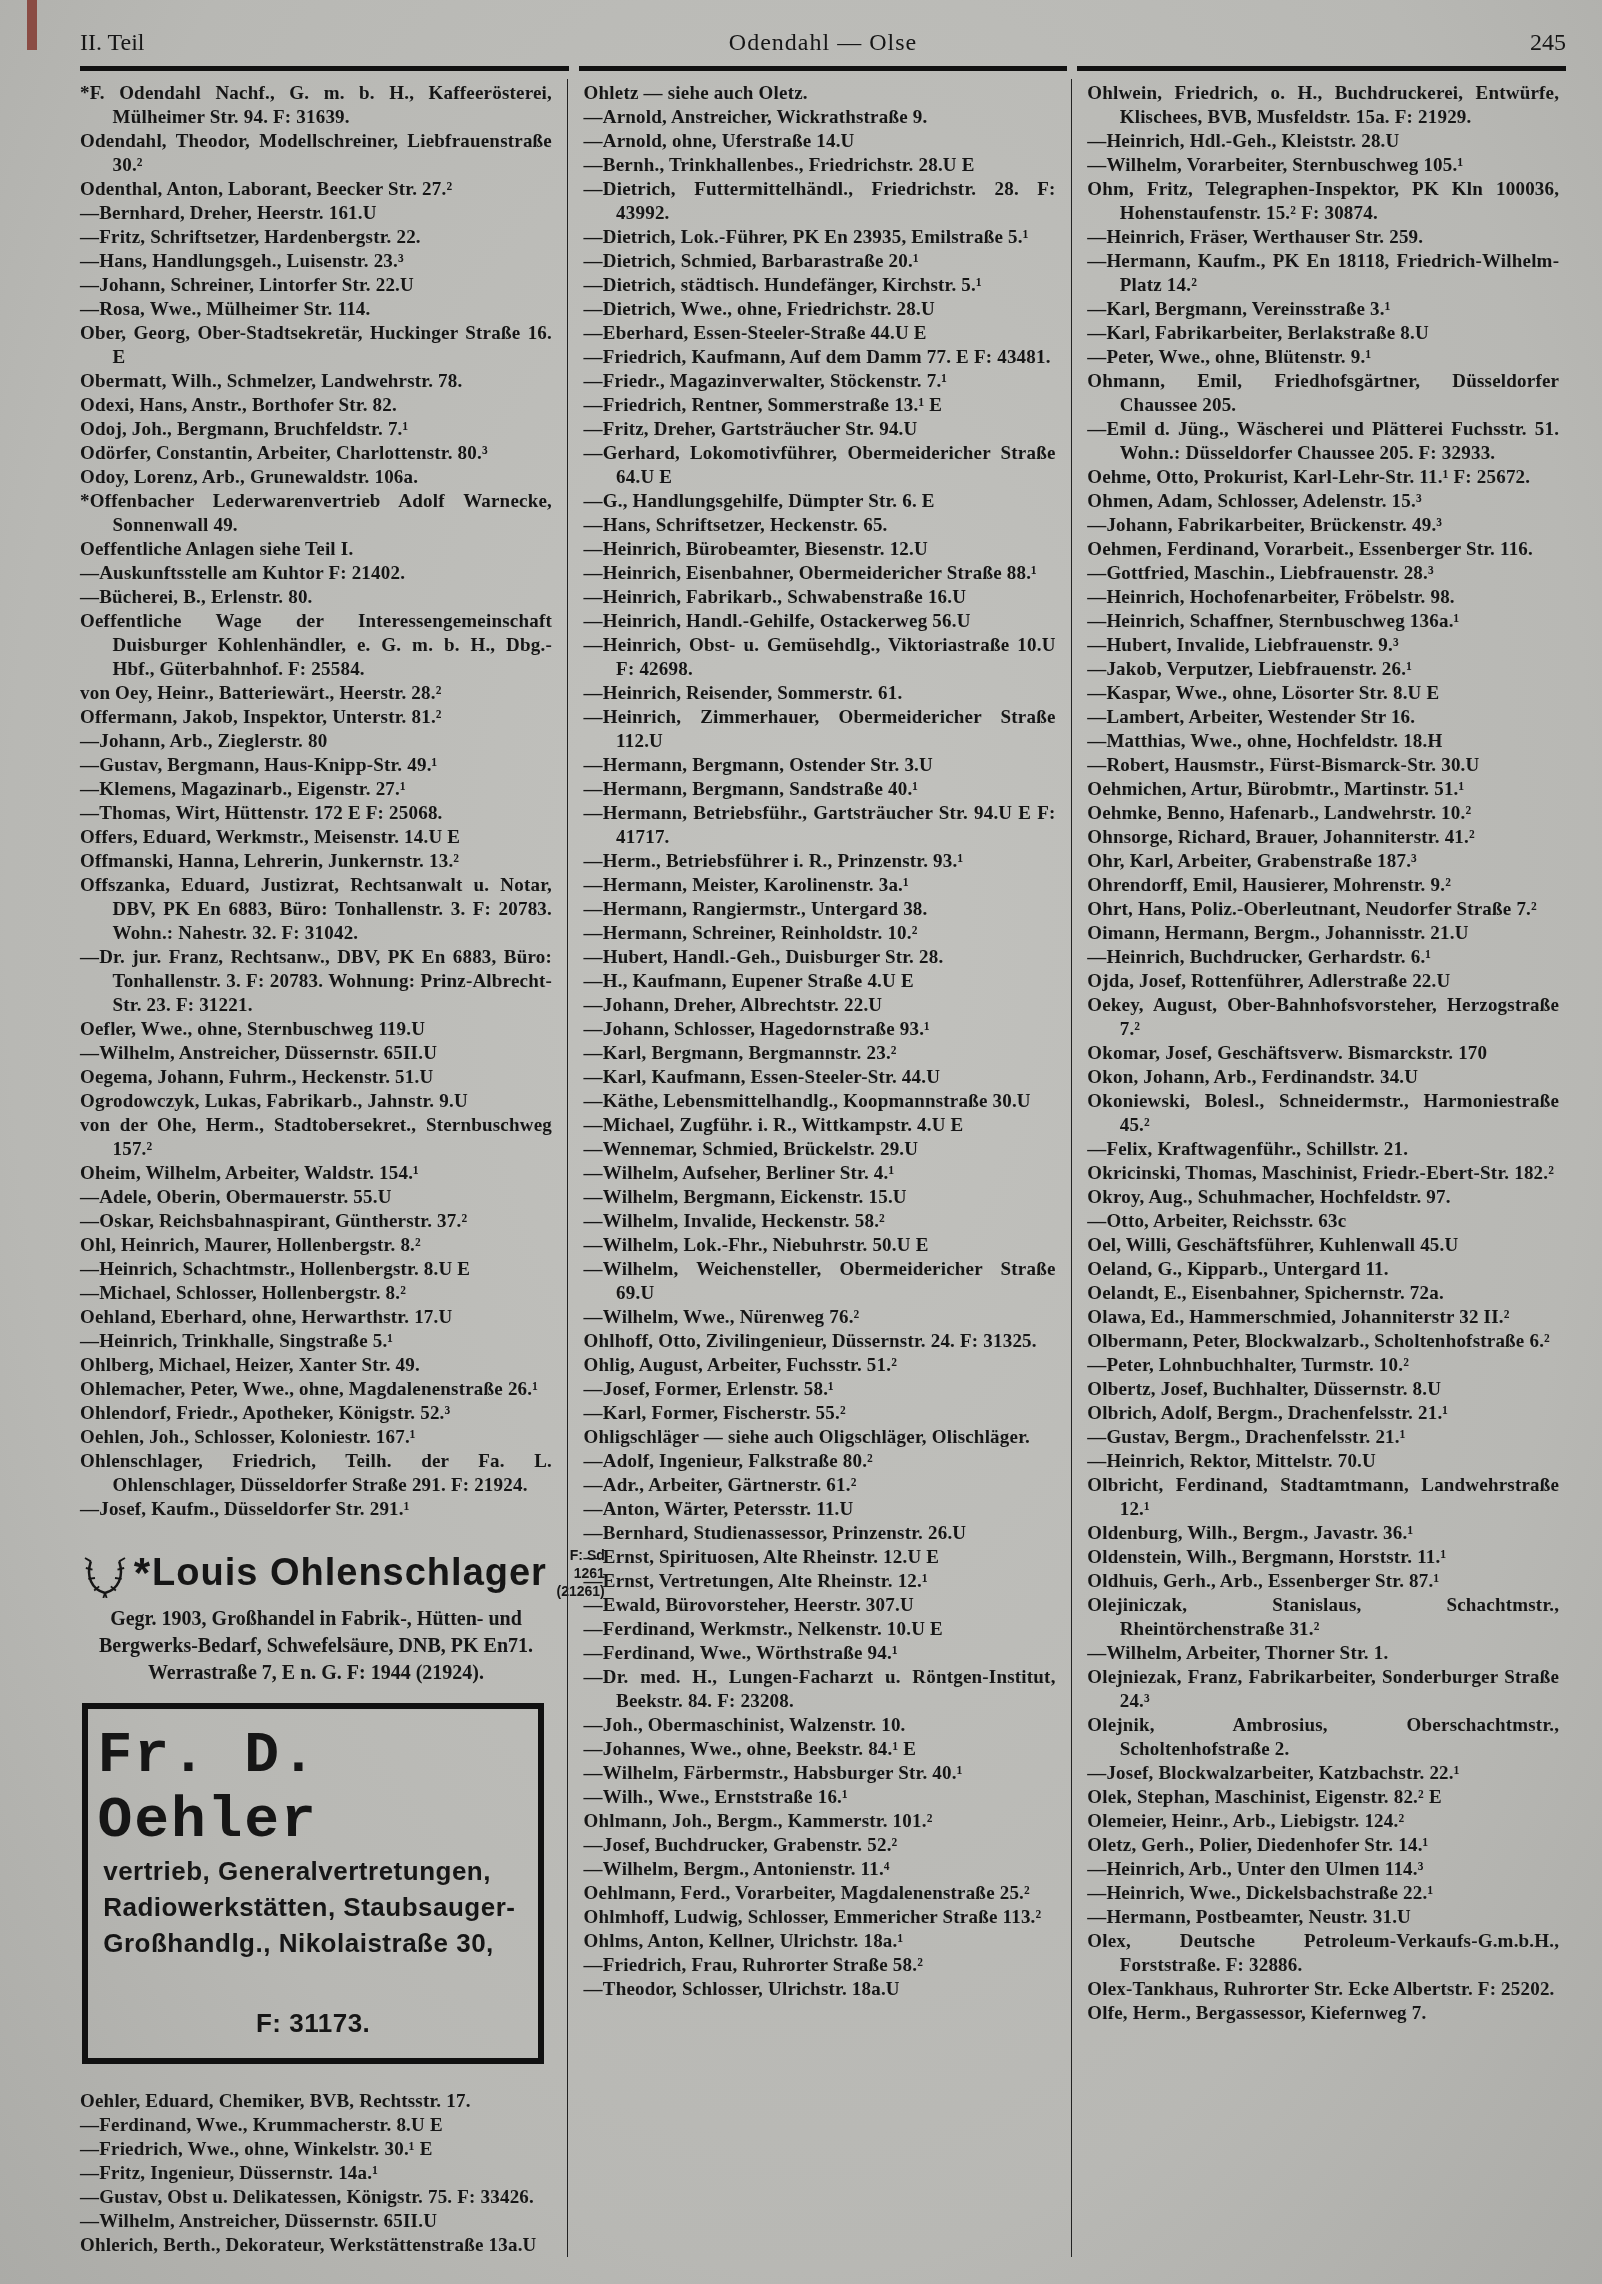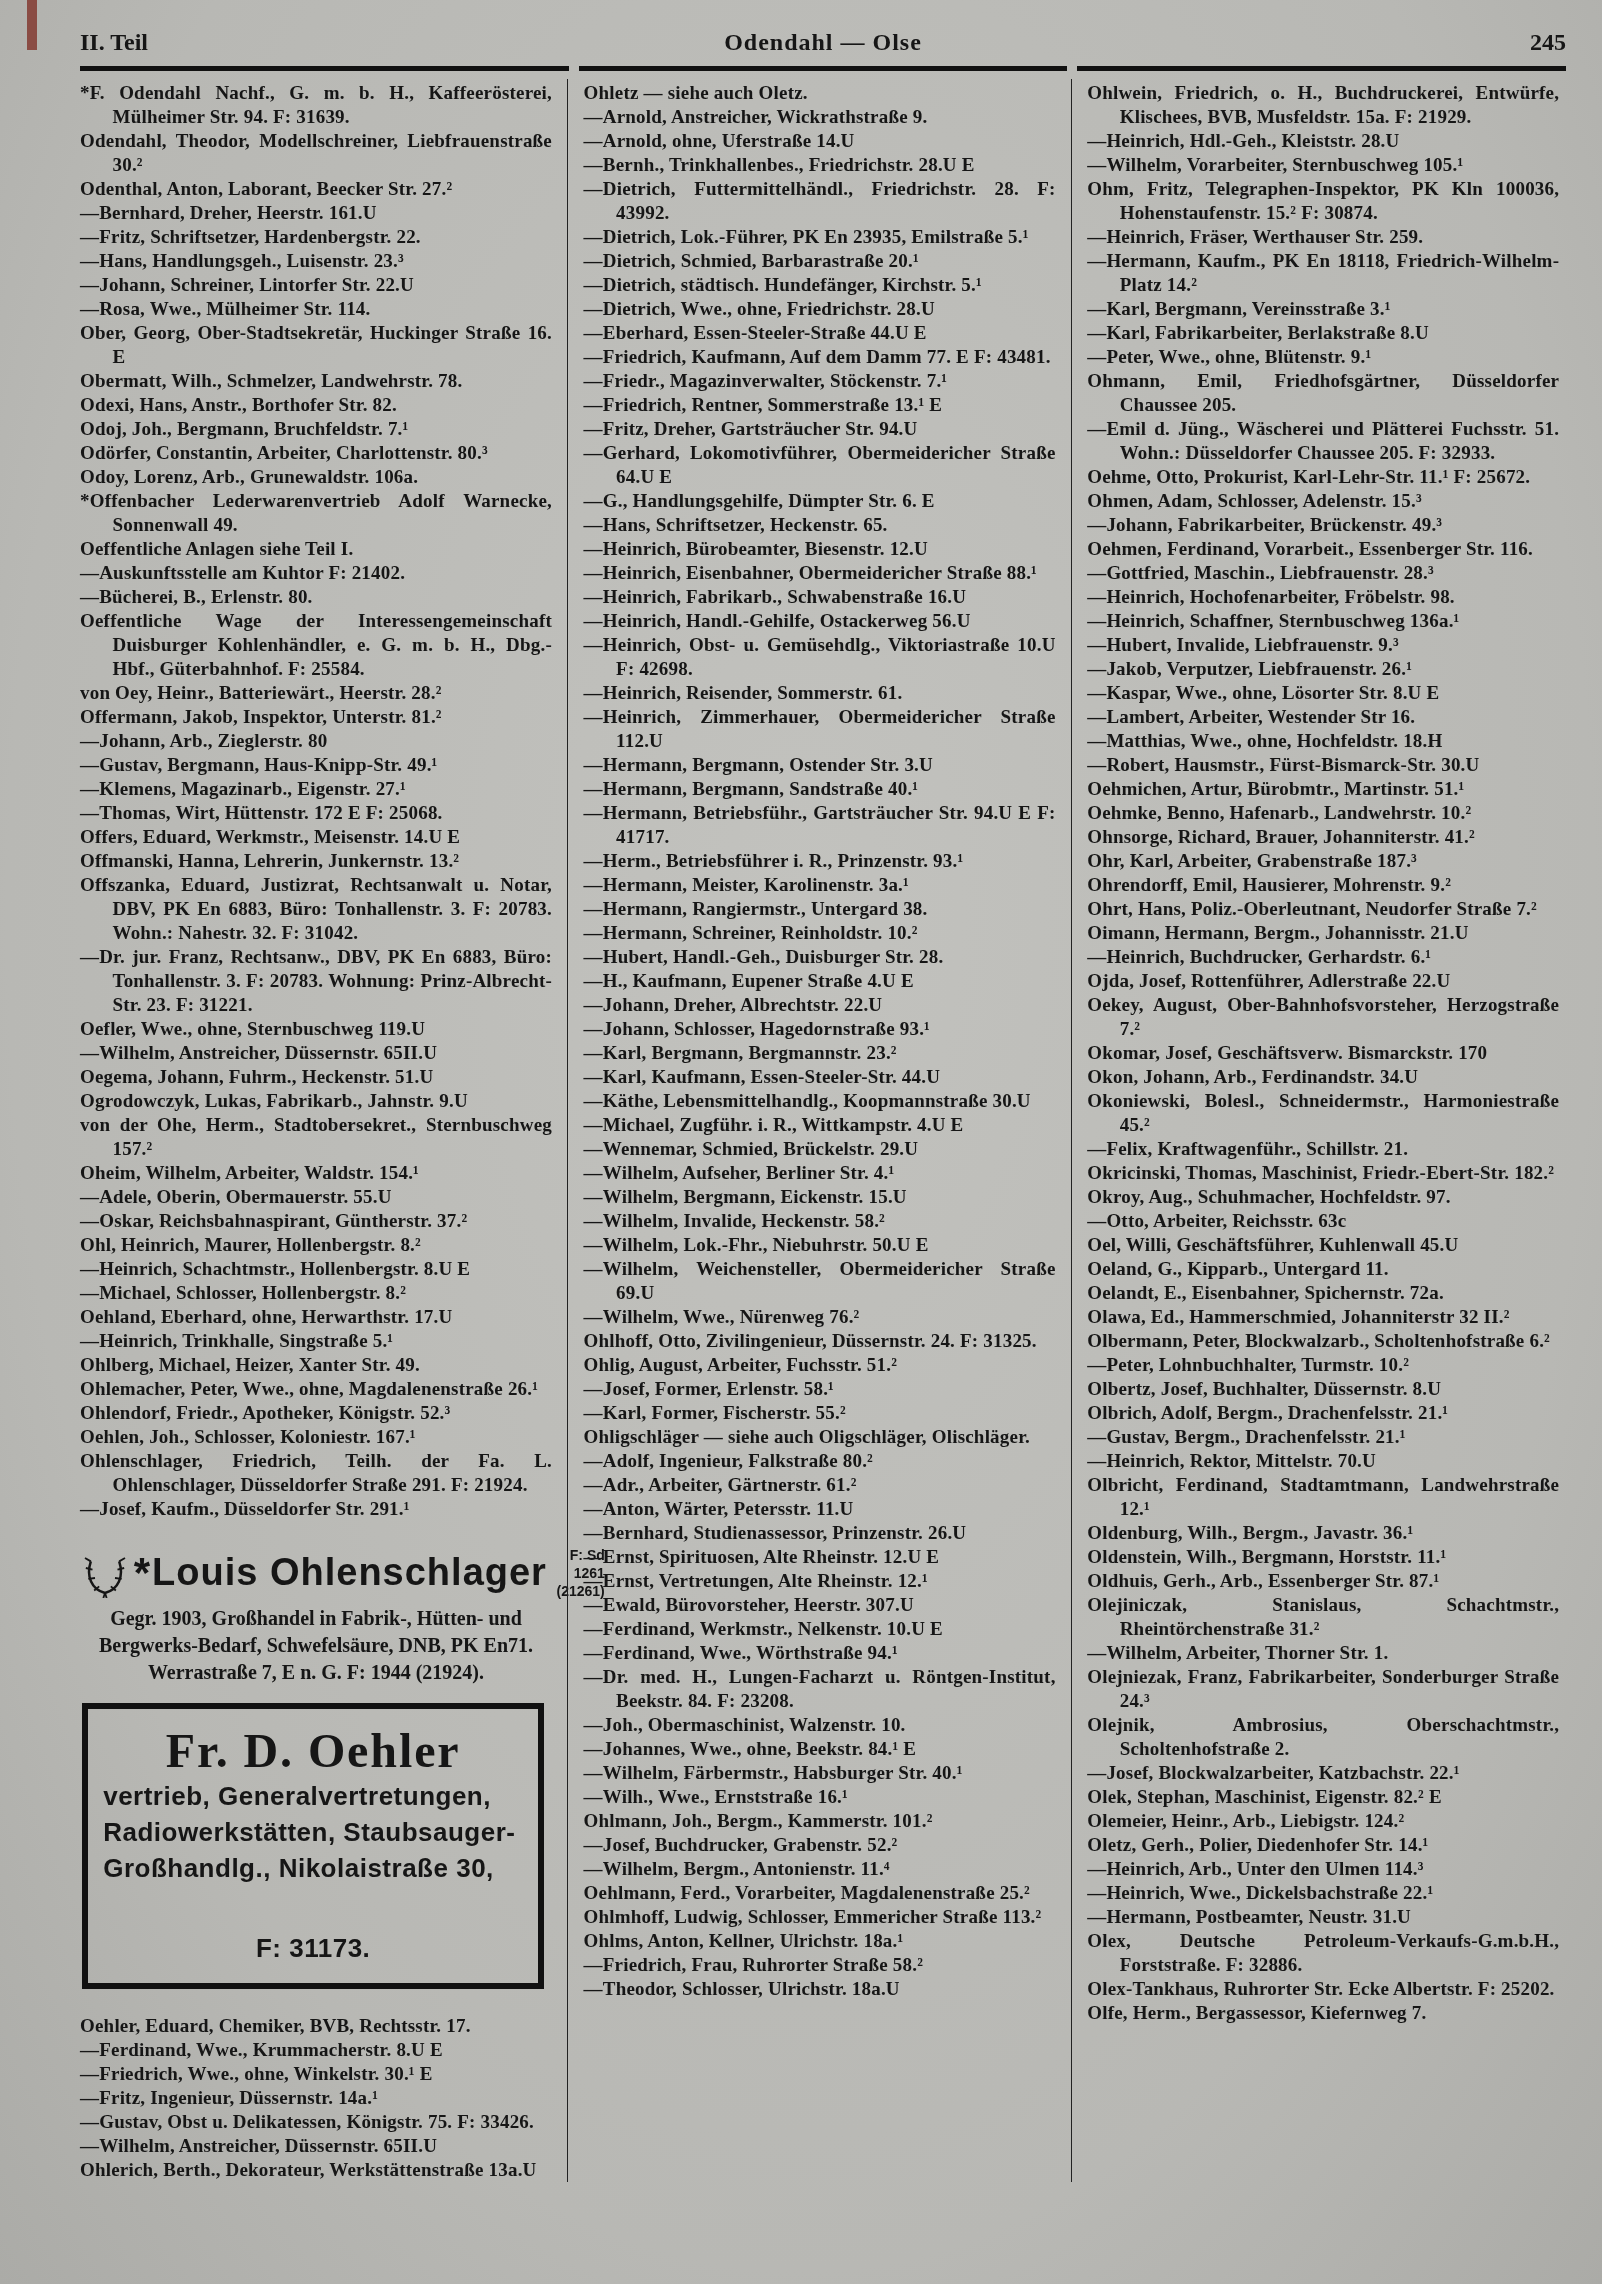--- a/index.html
+++ b/index.html
@@ -7,21 +7,21 @@
     width:1602px;height:2285px;
     background:#bcbcb8;
     background-image:radial-gradient(ellipse at 50% 40%, #c2c2be 0%, #b8b8b4 70%, #ababa7 100%);
     font-family:"Liberation Serif","DejaVu Serif",serif;
     color:#161616;
     overflow:hidden;
     position:relative;
   }
   .scan-artifact{position:absolute;left:27px;top:0;width:9.6px;height:50px;background:#7c2a20;opacity:.75;}
   .page{padding:29px 36px 0 80px;}
-  .page-header{display:flex;align-items:center;font-weight:bold;font-size:24px;gap:36px;}
+  .page-header{display:flex;align-items:center;font-weight:normal;font-size:24px;gap:36px;}
   .ph-left{width:210px;}
   .ph-center{flex:1;text-align:center;letter-spacing:1px;}
   .ph-right{width:210px;text-align:right;font-size:24px;}
   .rule-row{display:flex;gap:9.6px;margin-top:9.6px;margin-bottom:7.6px;}
   .rule-row .seg{height:5.7px;background:#111;flex:1;}
   .cols{display:flex;}
   .column{width:472px;padding-top:1.9px;}
   .column + .column{border-left:1.9px solid #222;padding-left:15.3px;margin-left:15.3px;}
   .entry{
     font-size:19px;line-height:24px;font-weight:bold;
@@ -34,21 +34,21 @@
   .ad1-head{display:flex;align-items:center;}
   .ad1-star{font-family:"Liberation Sans",sans-serif;font-weight:bold;font-size:42px;line-height:29px;margin:0 1.9px 0 3.8px;}
   .ad1-name{font-family:"Liberation Sans",sans-serif;font-weight:bold;font-size:38px;letter-spacing:1px;white-space:nowrap;}
   .ad1-phone{font-family:"Liberation Sans",sans-serif;font-weight:bold;font-size:14px;line-height:18px;text-align:right;margin-left:9.6px;}
   .ad1-body{font-size:20px;line-height:27px;font-weight:bold;text-align:center;margin-top:5.7px;}
   .wreath{flex:0 0 50px;height:50px;}
   .wreath path{stroke:#161616;stroke-width:3;fill:none;}
   .wreath .leaf{stroke-width:2.2;}
   
   .ad2{border:6.7px solid #111;margin:9.6px 7.6px 25px 1.9px;padding:13.4px 9.6px 17px 9.6px;}
-  .ad2-title{font-family:Liberation Serif, serif;font-weight:bold;font-size:48px;text-align:center;letter-spacing:1.9px;}
+  .ad2-title{font-family:Liberation Mono, monospace;font-weight:bold;font-size:58px;letter-spacing:1.9px;}
   .ad2-line{font-family:"Liberation Sans",sans-serif;font-weight:bold;font-size:26px;line-height:36px;text-align:left;padding-left:5.7px;letter-spacing:0.5px;}
   .ad2-line.center{text-align:center;padding-left:0;margin-top:44px;}
 </style>
 </head>
 <body>
 
 <div class="scan-artifact"></div>
 
 <div class="page">
 

